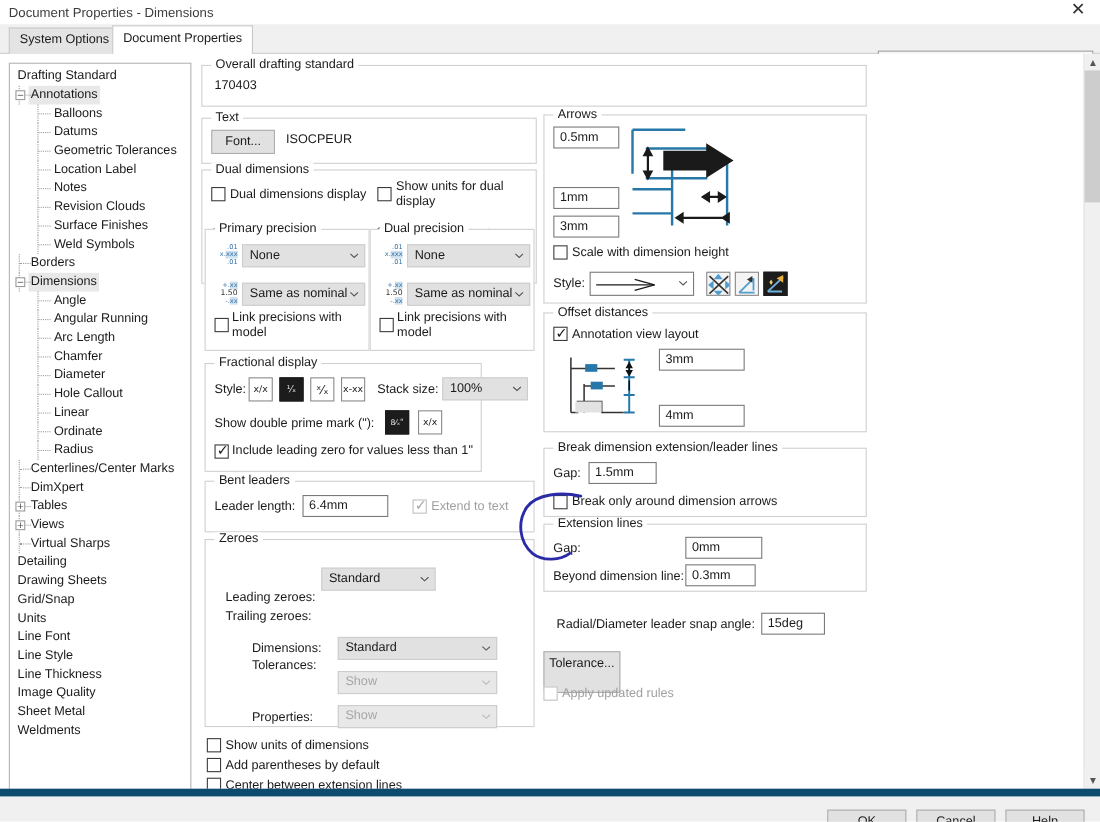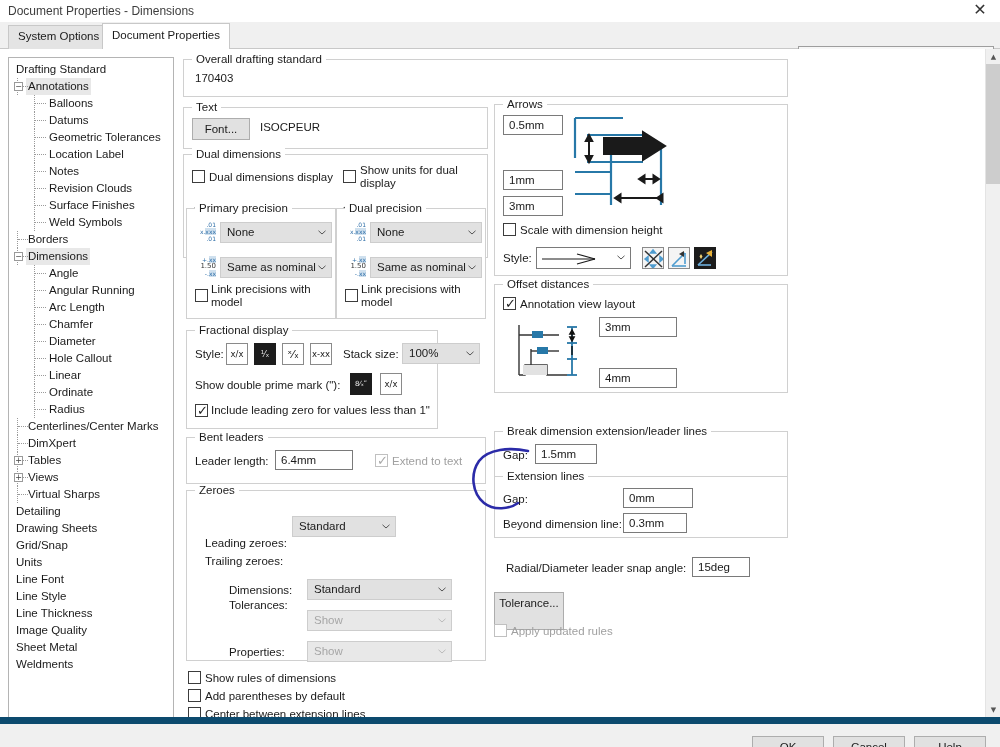--- a/index.html
+++ b/index.html
@@ -500,21 +500,21 @@
     <div class="lbl" style="position:absolute; left:42px; top:155px;">Properties:</div>
     <div class="combo dimd" style="left:120px; top:150px; width:145px;">
       <span>Show</span>
       <svg class="arw" viewBox="0 0 8 5">
           <path d="M0.5 0.8L4 4 7.5 0.8" fill="none" stroke="#bbb" stroke-width="1"></path>
         </svg>
     </div>
   </div>
 
   <div class="cb" style="left:188px; top:622px;"></div>
-  <div class="lbl" style="position:absolute; left:205px; top:623px;">Show rules of dimensions</div>
+  <div class="lbl" style="position:absolute; left:205px; top:623px;">Show units of dimensions</div>
 
   <div class="cb" style="left:188px; top:640px;"></div>
   <div class="lbl" style="position:absolute; left:205px; top:641px;">Add parentheses by default</div>
 
   <div class="cb" style="left:188px; top:658px;"></div>
   <div class="lbl" style="position:absolute; left:205px; top:659px;">Center between extension lines</div>
 
   <div class="group" style="left:494px; top:55px; width:294px; height:172px;">
     <span class="glabel">Arrows</span>
 
@@ -632,21 +632,21 @@
           <path d="M57 25 V34"></path>
         <path d="M57 9 l-2.2 4 h4.4 z"></path>
           <path d="M57 20 l-2.2 -4 h4.4 z"></path>
       </g>
     </svg>
 
     <div class="txtin" style="left:104px; top:32px; width:78px;">3mm</div>
     <div class="txtin" style="left:104px; top:83px; width:78px;">4mm</div>
   </div>
 
-  <div class="group" style="left:494px; top:358px; width:294px; height:63px;margin-top:24px;">
+  <div class="group" style="left:494px; top:358px; width:294px; height:63px;">
     <span class="glabel">Break dimension extension/leader lines</span>
     <div class="lbl" style="position:absolute; left:8px; top:17px;">Gap:</div>
     <div class="txtin" style="left:40px; top:12px; width:62px;">1.5mm</div>
     <div class="cb" style="left:8px; top:42px;"></div>
     <div class="lbl" style="position:absolute; left:25px; top:42px;">Break only around dimension arrows</div>
   </div>
 
   <div class="group" style="left:494px; top:427px; width:294px; height:62px;">
     <span class="glabel">Extension lines</span>
     <div class="lbl" style="position:absolute; left:8px; top:16px;">Gap:</div>

